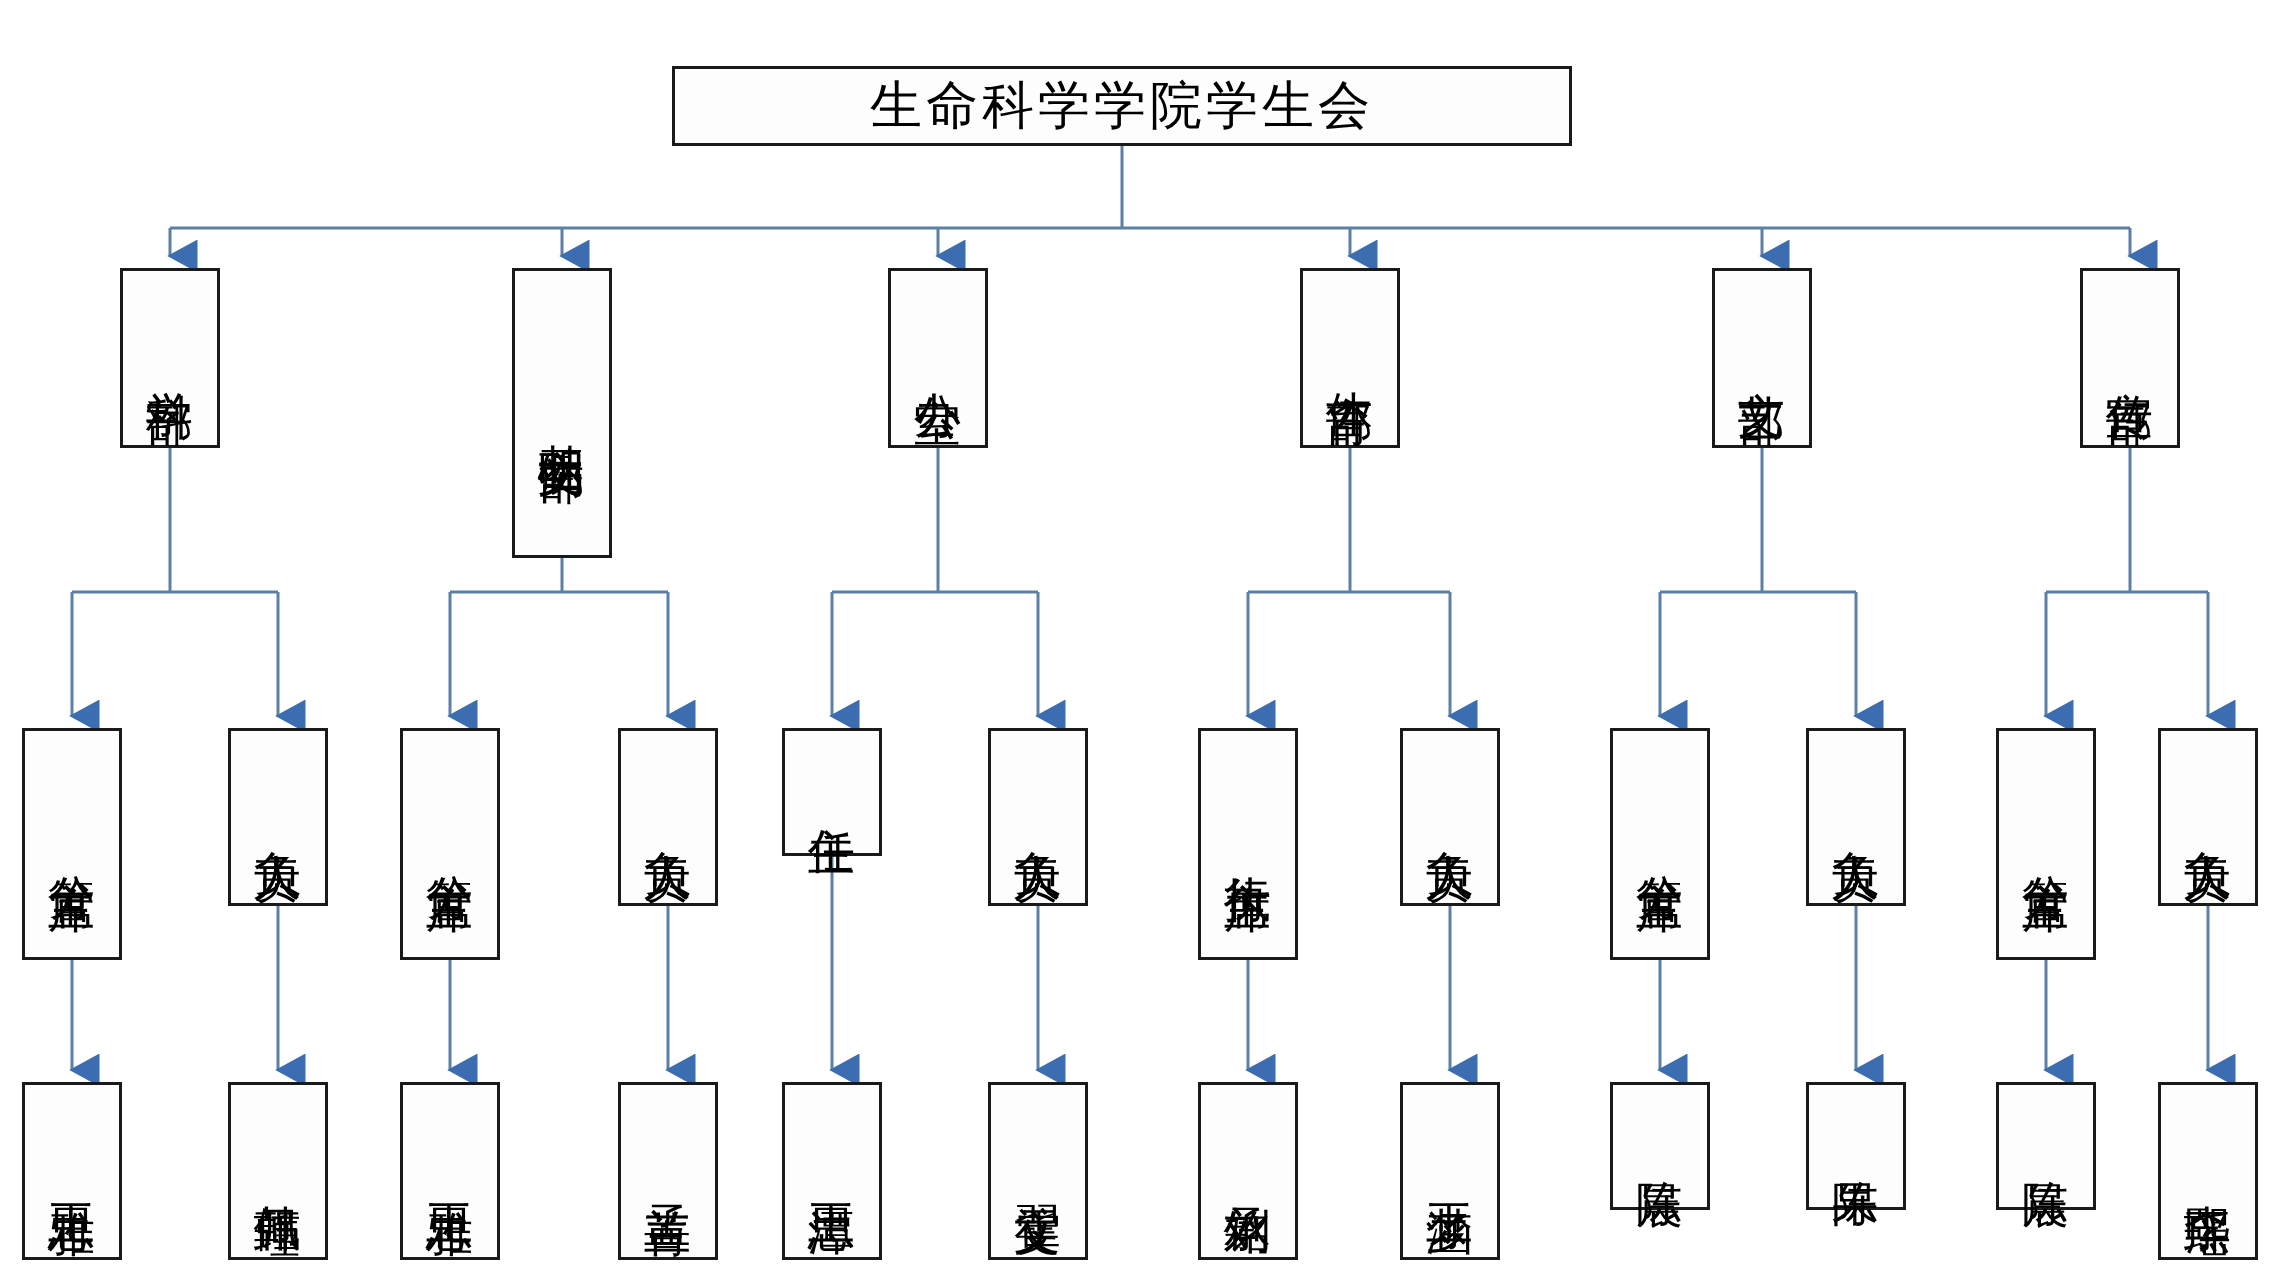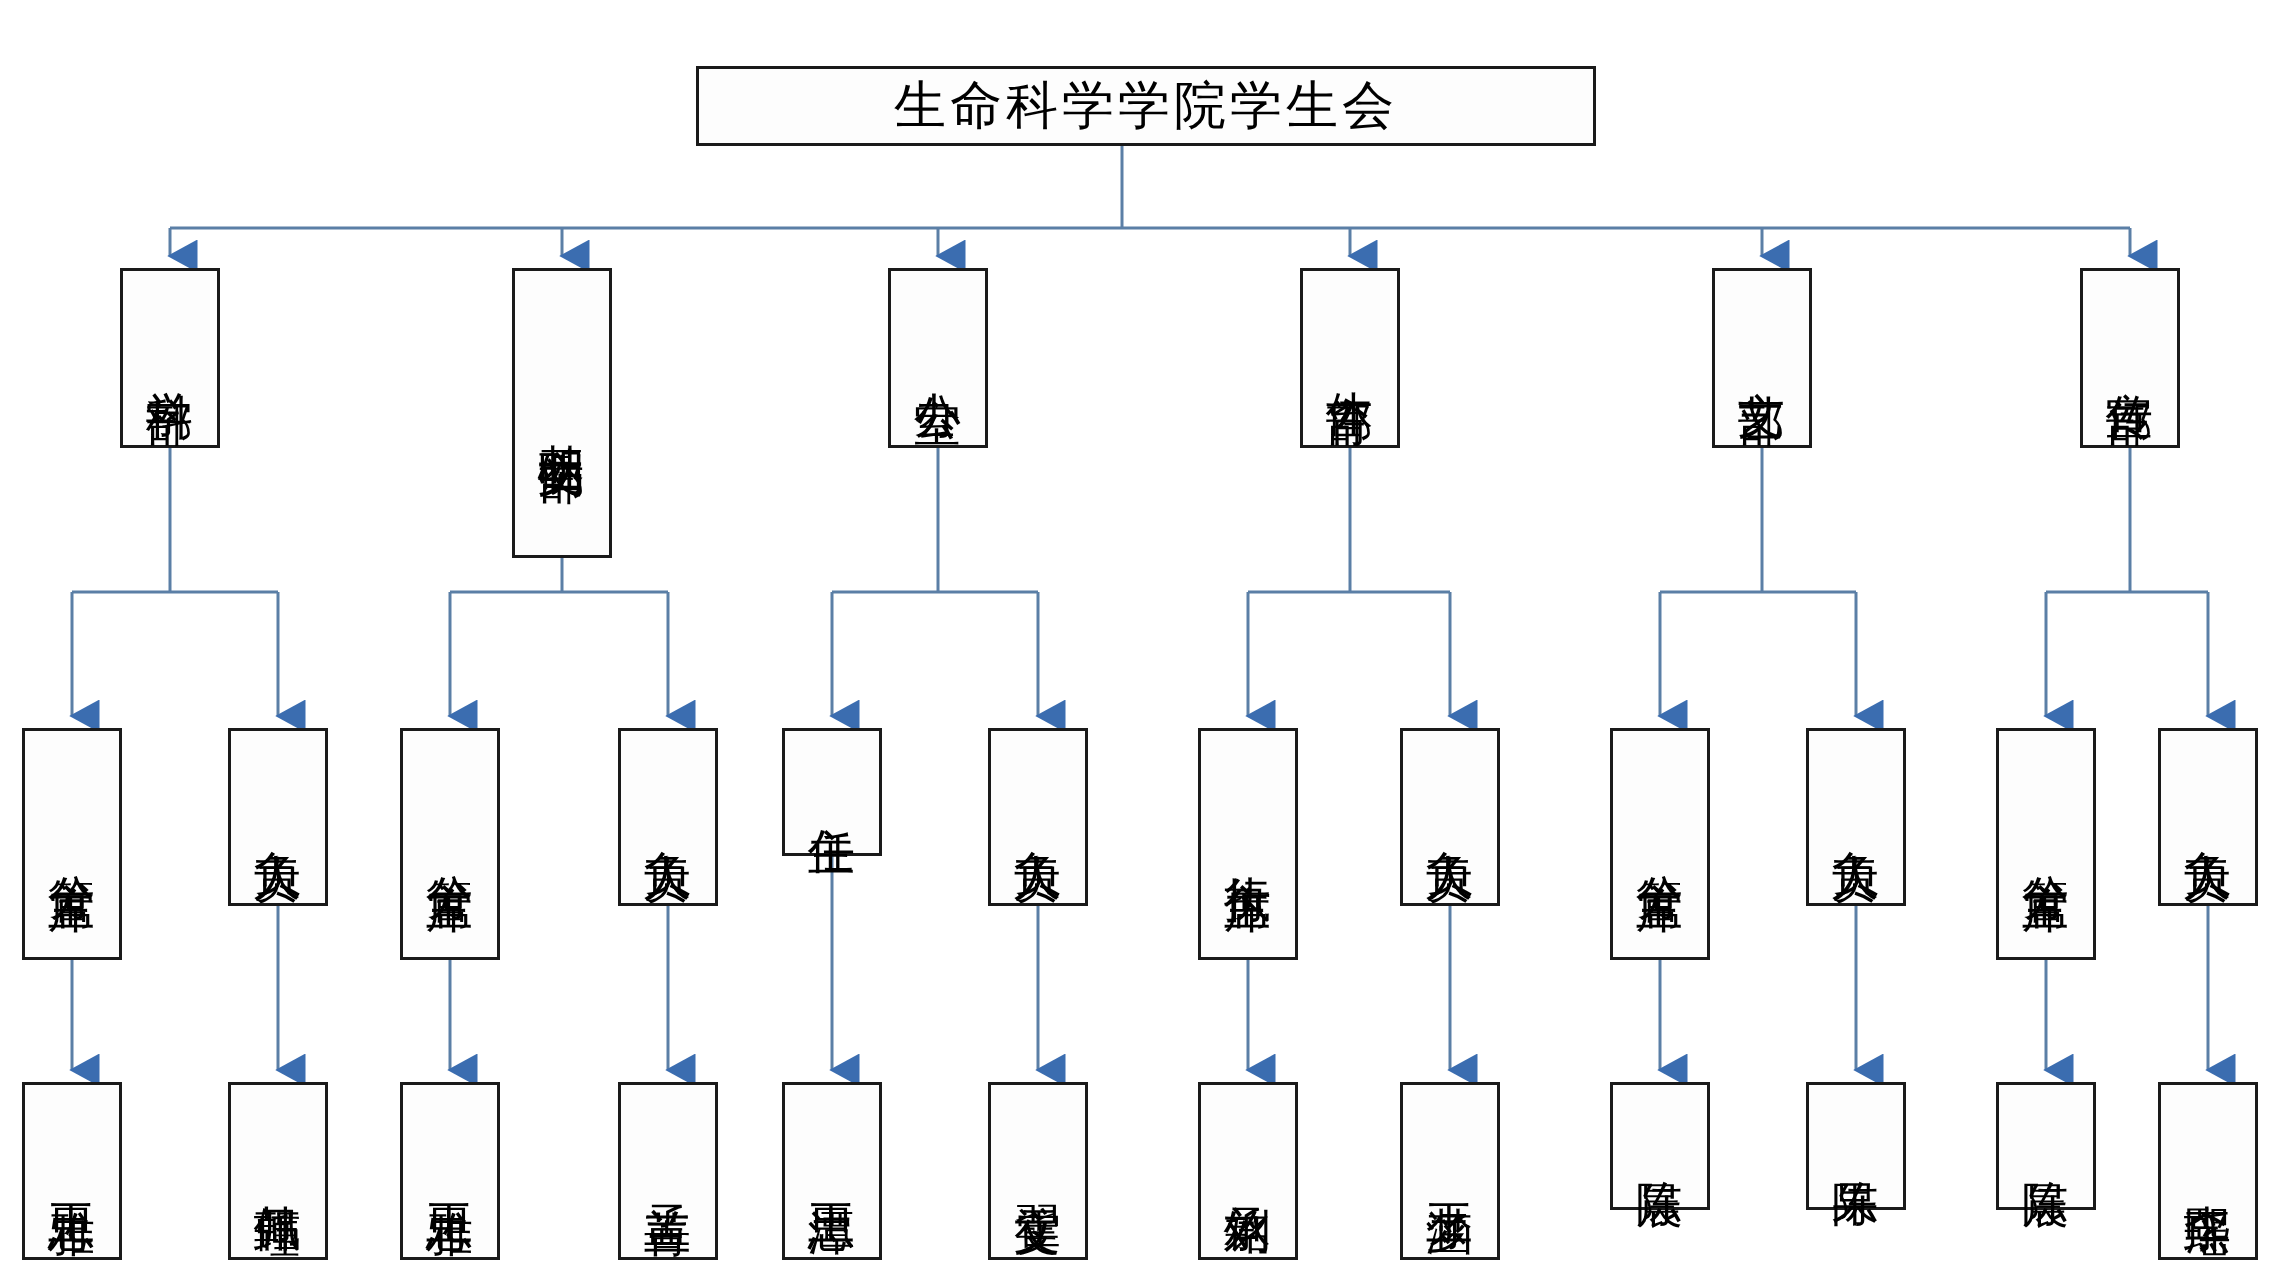--- a/index.html
+++ b/index.html
@@ -39,21 +39,20 @@
     text-orientation: upright;
     font-family: "DejaVu Sans", "Liberation Sans", sans-serif;
     font-size: 47px;
     line-height: 1.22;
     letter-spacing: 3px;
     color: #000000;
     white-space: nowrap;
   }
   .node.root {
     border-width: 3px;
-    margin-left: 24px;
   }
   .node.root .htext {
     font-family: "DejaVu Sans", "Liberation Sans", sans-serif;
     font-size: 52px;
     letter-spacing: 4px;
     color: #000000;
     white-space: nowrap;
   }
 </style>
 </head>

